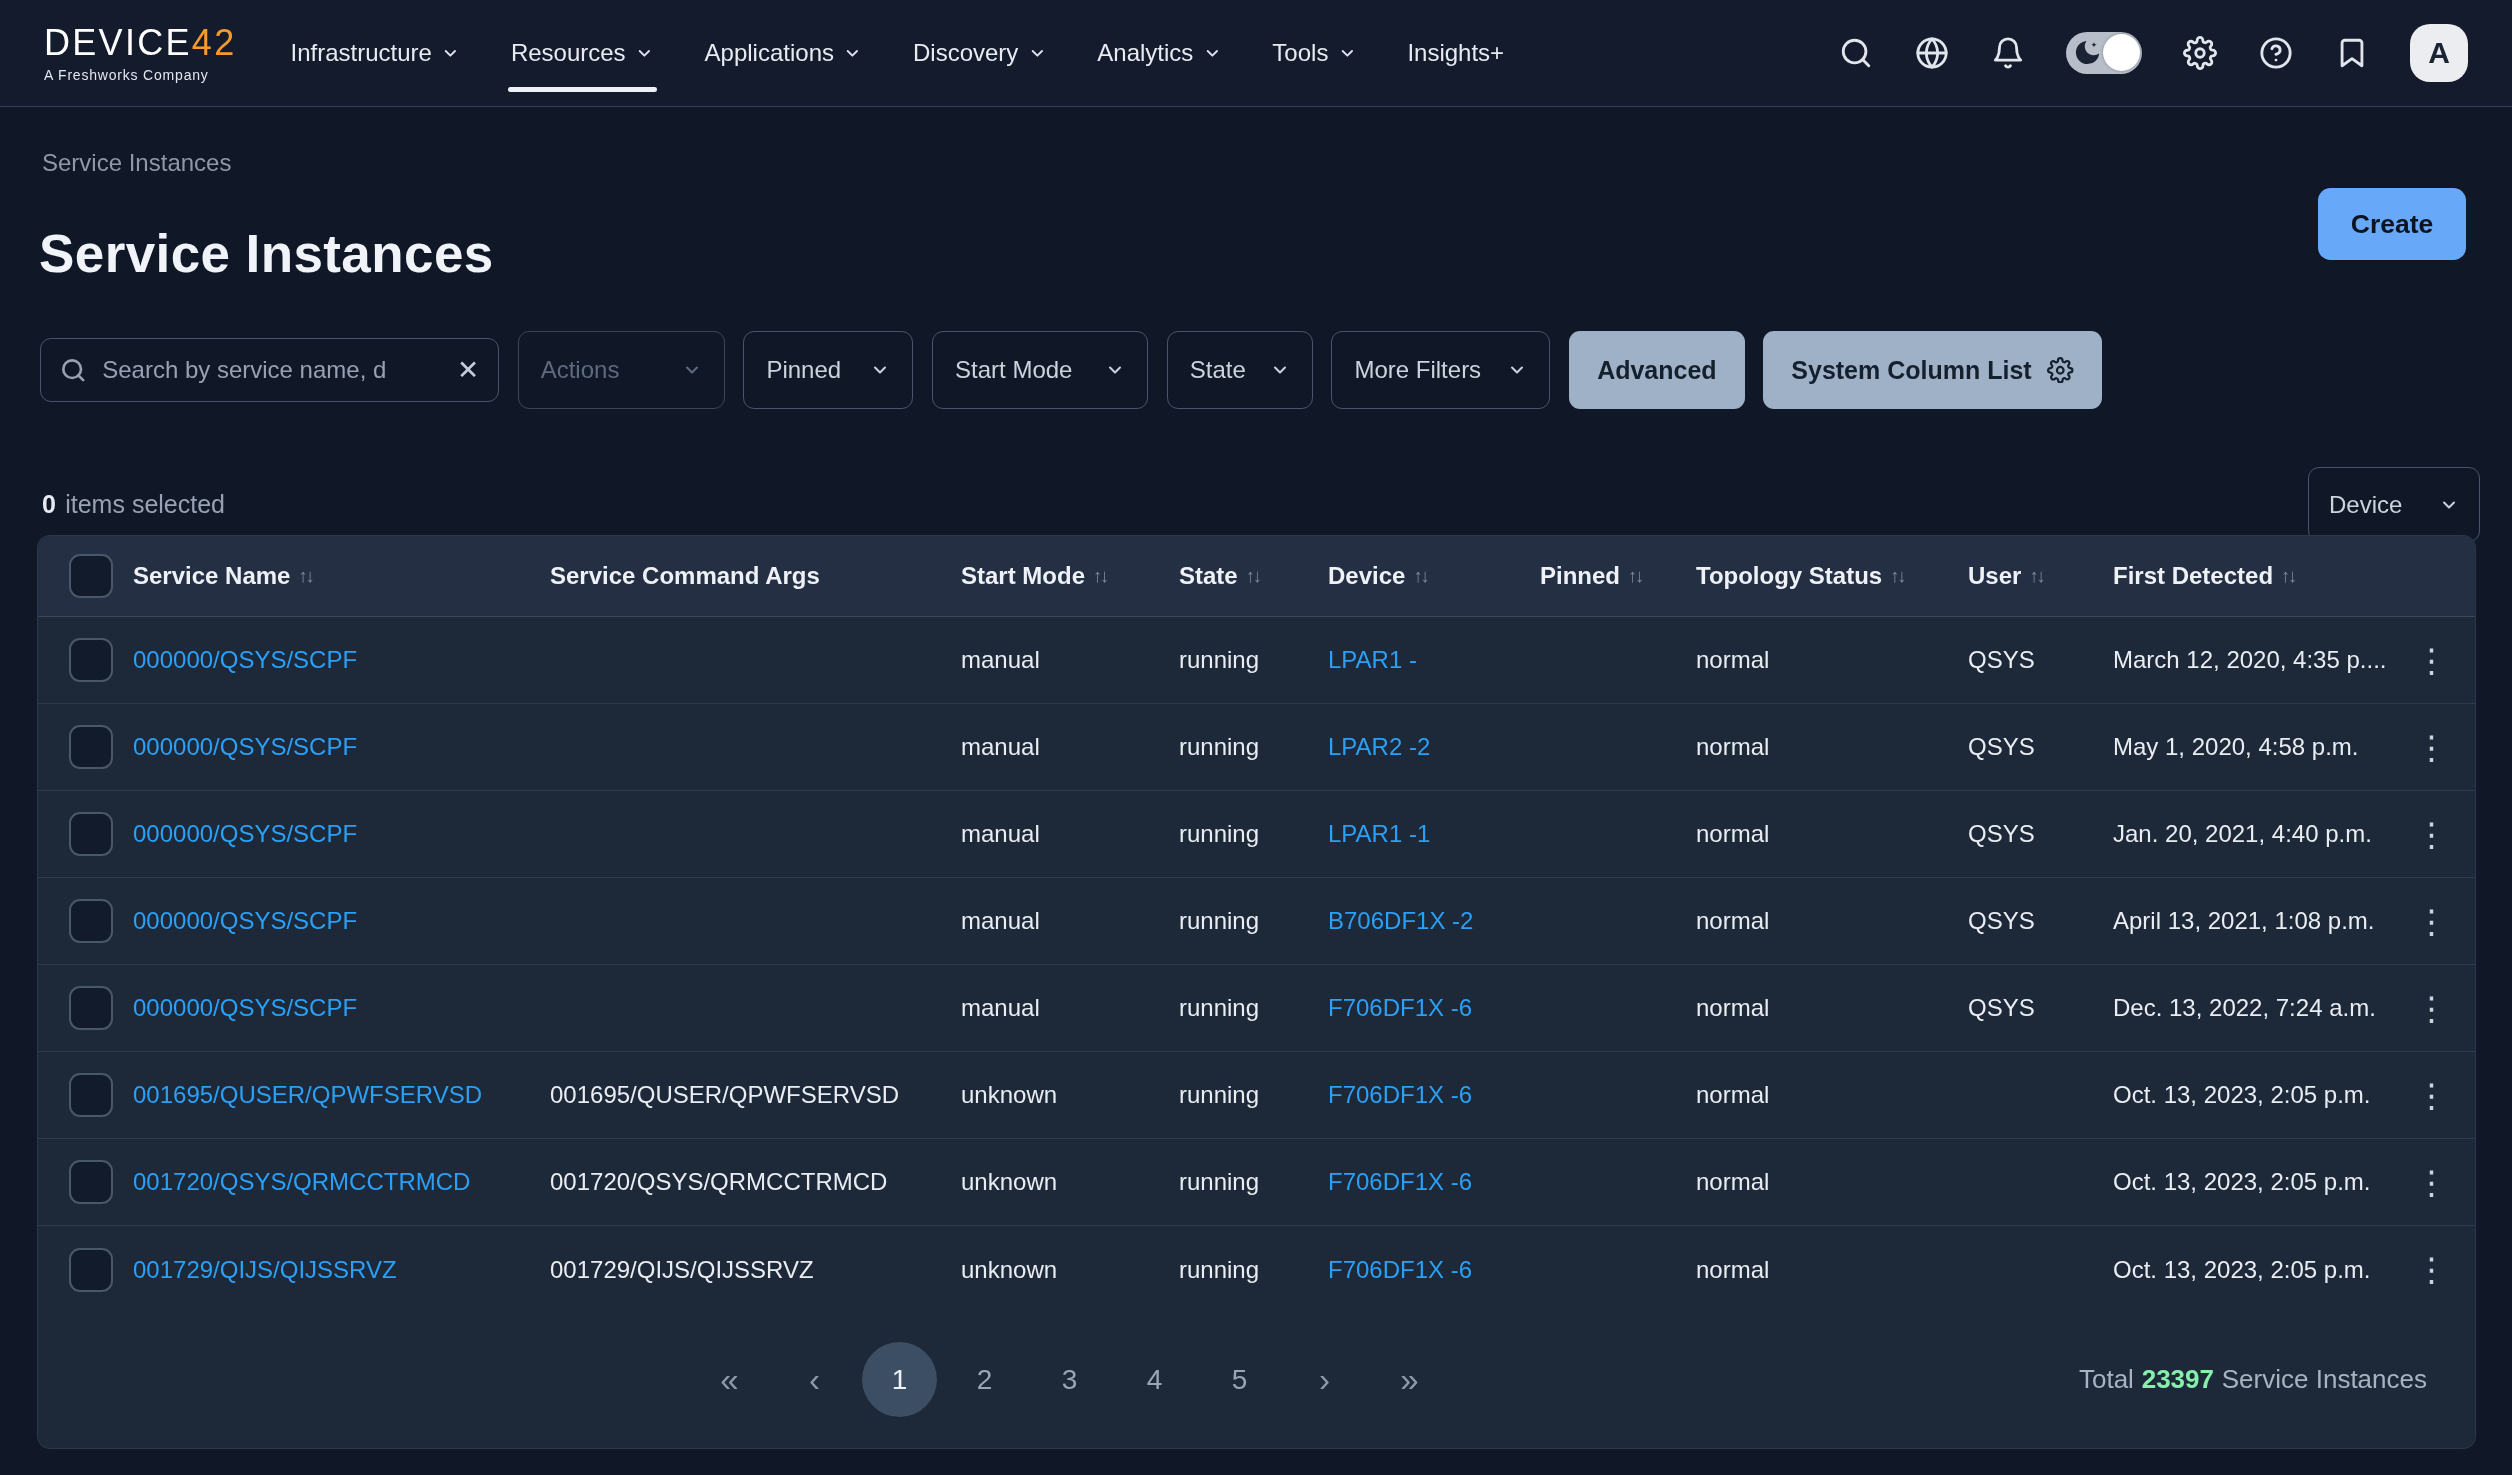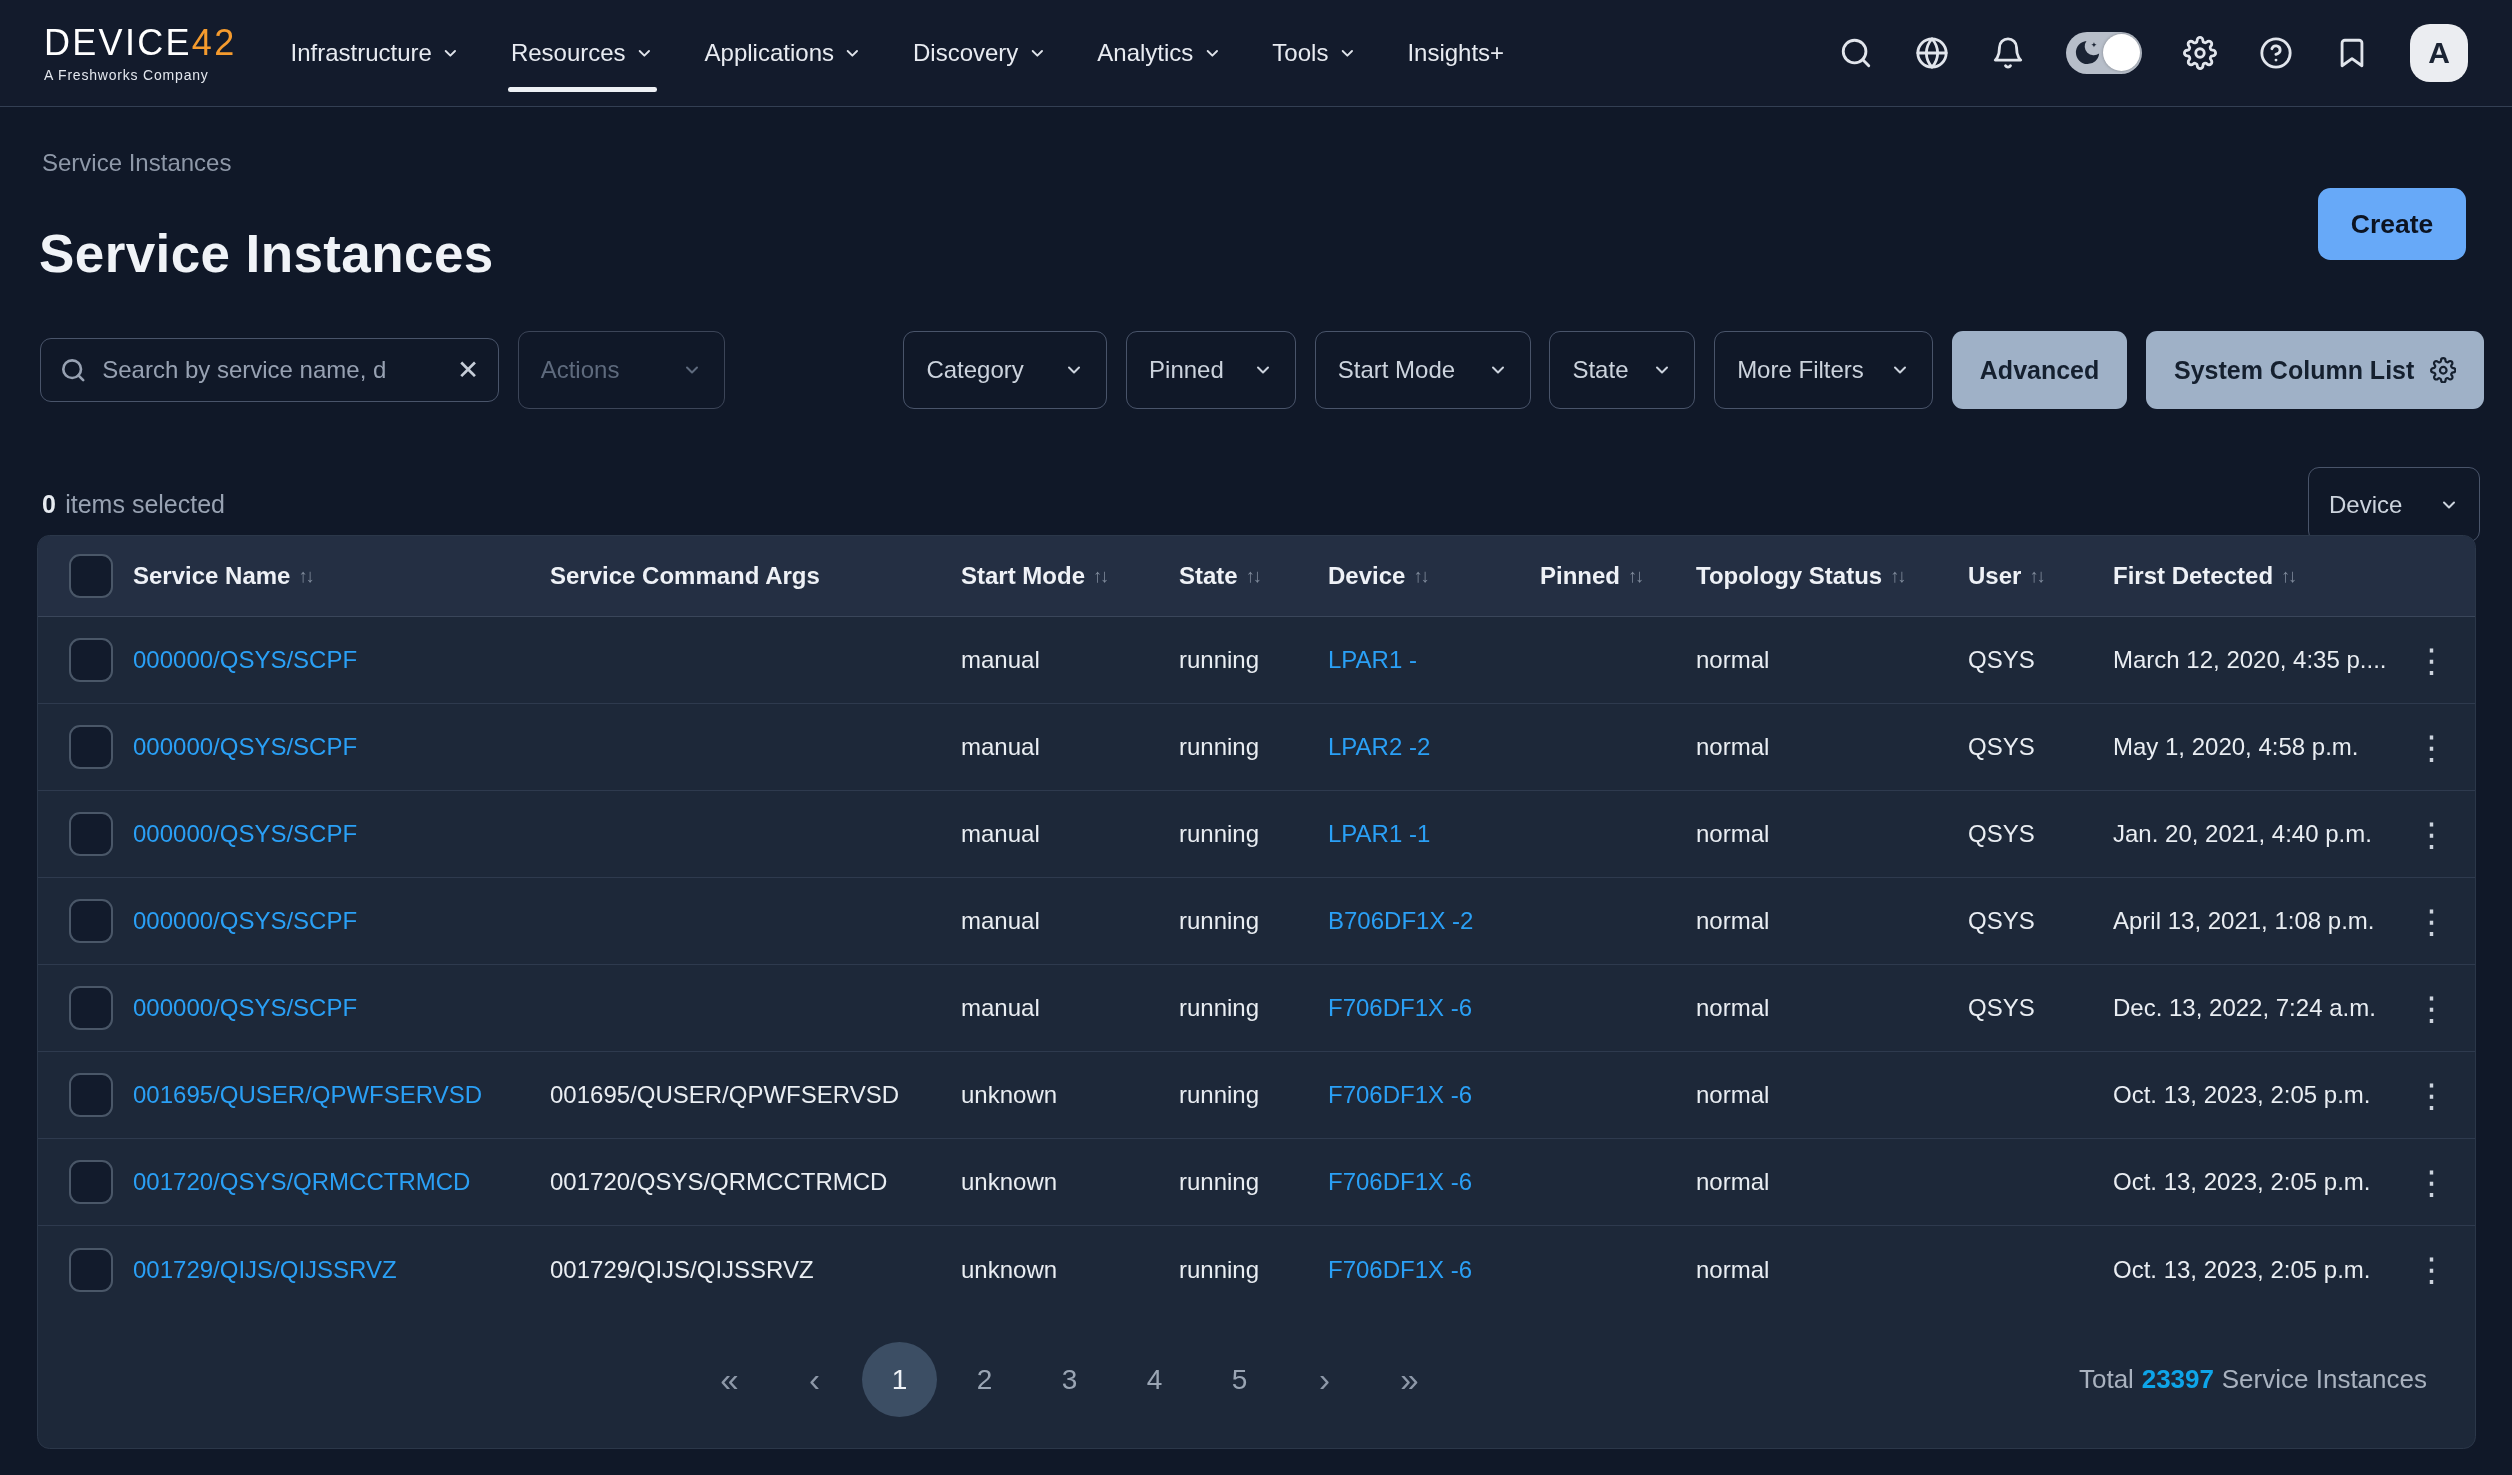--- a/index.html
+++ b/index.html
@@ -71,21 +71,21 @@
   .kebab{font-size:33px;color:#ccd3dd;text-align:center;cursor:pointer;line-height:33px;}
 
   
   .pagbar{position:absolute;left:0;right:0;bottom:0;height:137px;display:flex;align-items:center;}
   .pages{display:flex;align-items:center;gap:10px;margin-left:654px;}
   .pg{width:75px;height:75px;display:flex;align-items:center;justify-content:center;font-size:28px;color:#9aa5b4;
       border-radius:50%;cursor:pointer;}
   .pg.arrow{font-size:33px;color:#8d98a8;}
   .pg.active{background:#3c4e64;color:#eef2f7;}
   .total{position:absolute;right:48px;top:0;height:137px;display:flex;align-items:center;font-size:26px;color:#a9b2bf;gap:7.8px;margin-left:44px;}
-  .total b{color:#0ea5e9;font-weight:700;}
+  .total b{color:#86efac;font-weight:700;}
 </style>
 </head>
 <body>
 
 <div class="app">
 
   <header class="topnav">
     <div class="logo">
       <div class="logo-line"><span>DEVICE</span><span class="num">42</span></div>
       <div class="logo-tag">A Freshworks Company</div>
@@ -188,26 +188,20 @@
     <div class="search-box">
       <svg class="mag" viewBox="0 0 24 24">
           <circle cx="11" cy="11" r="8"></circle>
           <line x1="21" y1="21" x2="16.65" y2="16.65"></line>
         </svg>
       <input type="text" placeholder="Search by service name, d" style="">
       <span class="search-clear">✕</span>
     </div>
     <div class="chip disabled">
       <span>Actions</span>
-      <svg viewBox="0 0 24 24">
-          <polyline points="6 9 12 15 18 9"></polyline>
-        </svg>
-    </div>
-    <div class="chip first-filter" style="width:204px">
-      <span>Category</span>
       <svg viewBox="0 0 24 24">
           <polyline points="6 9 12 15 18 9"></polyline>
         </svg>
     </div>
     <div class="chip" style="width:170px">
       <span>Pinned</span>
       <svg viewBox="0 0 24 24">
           <polyline points="6 9 12 15 18 9"></polyline>
         </svg>
     </div>

